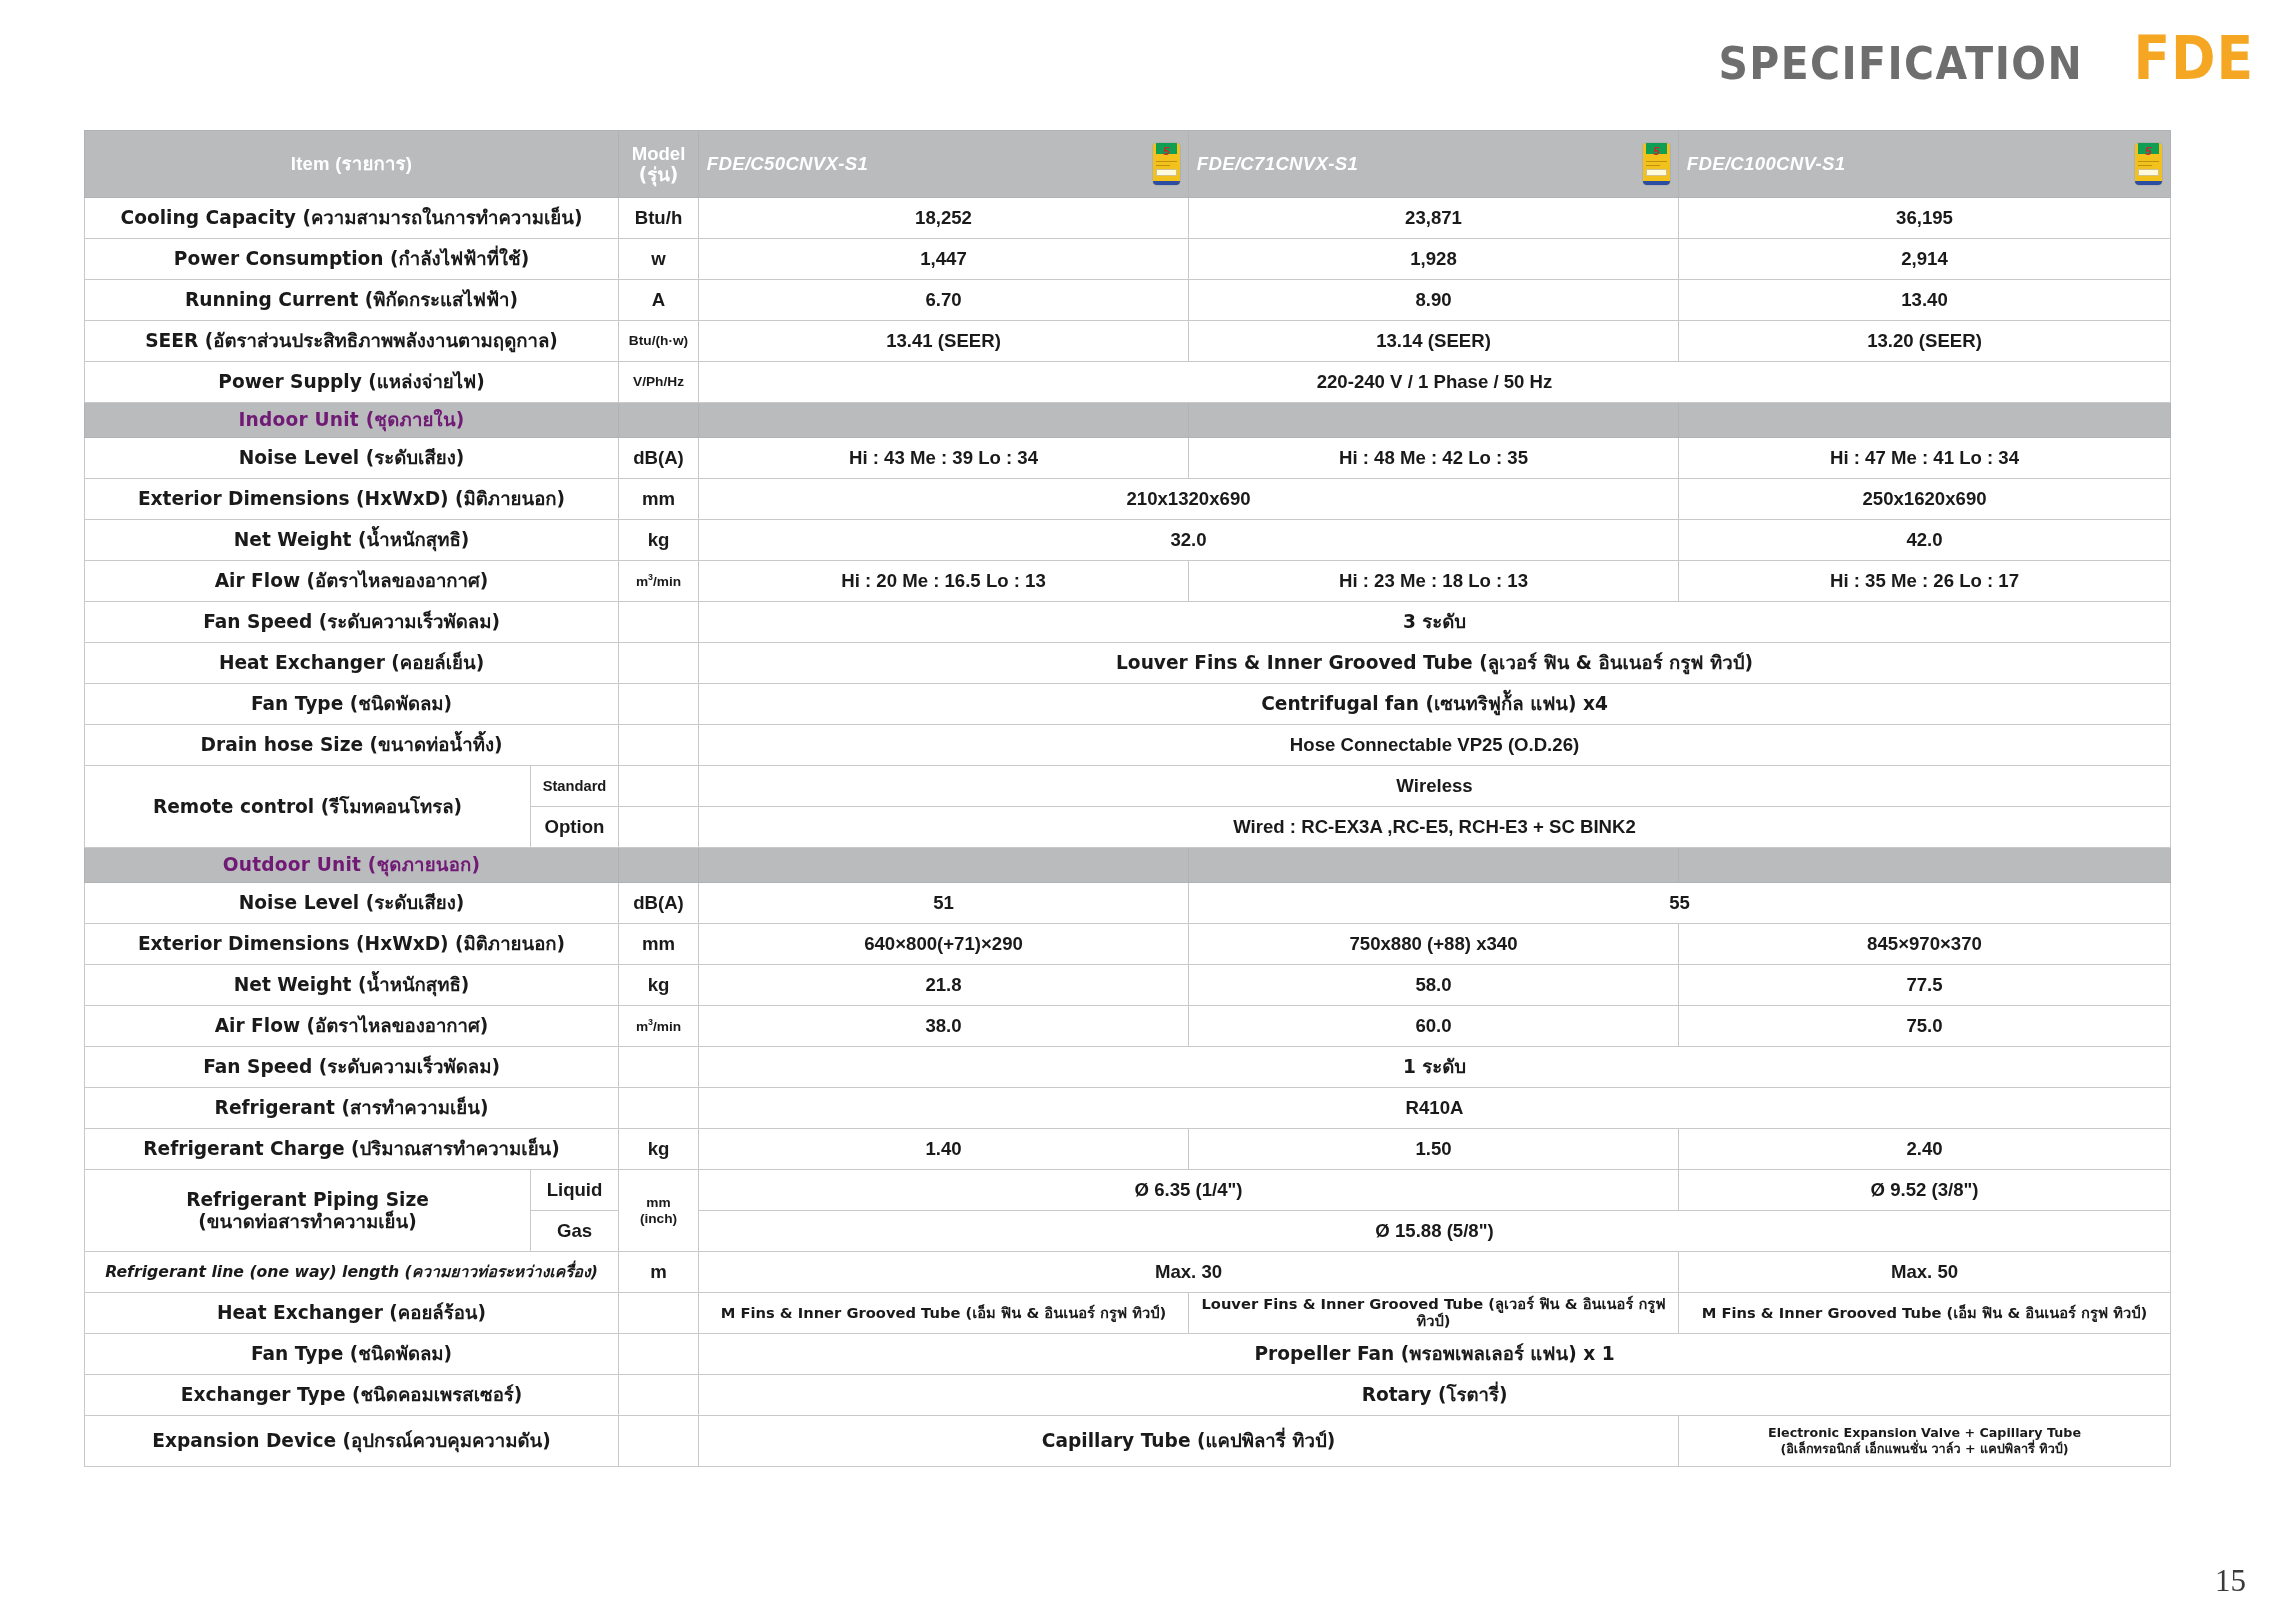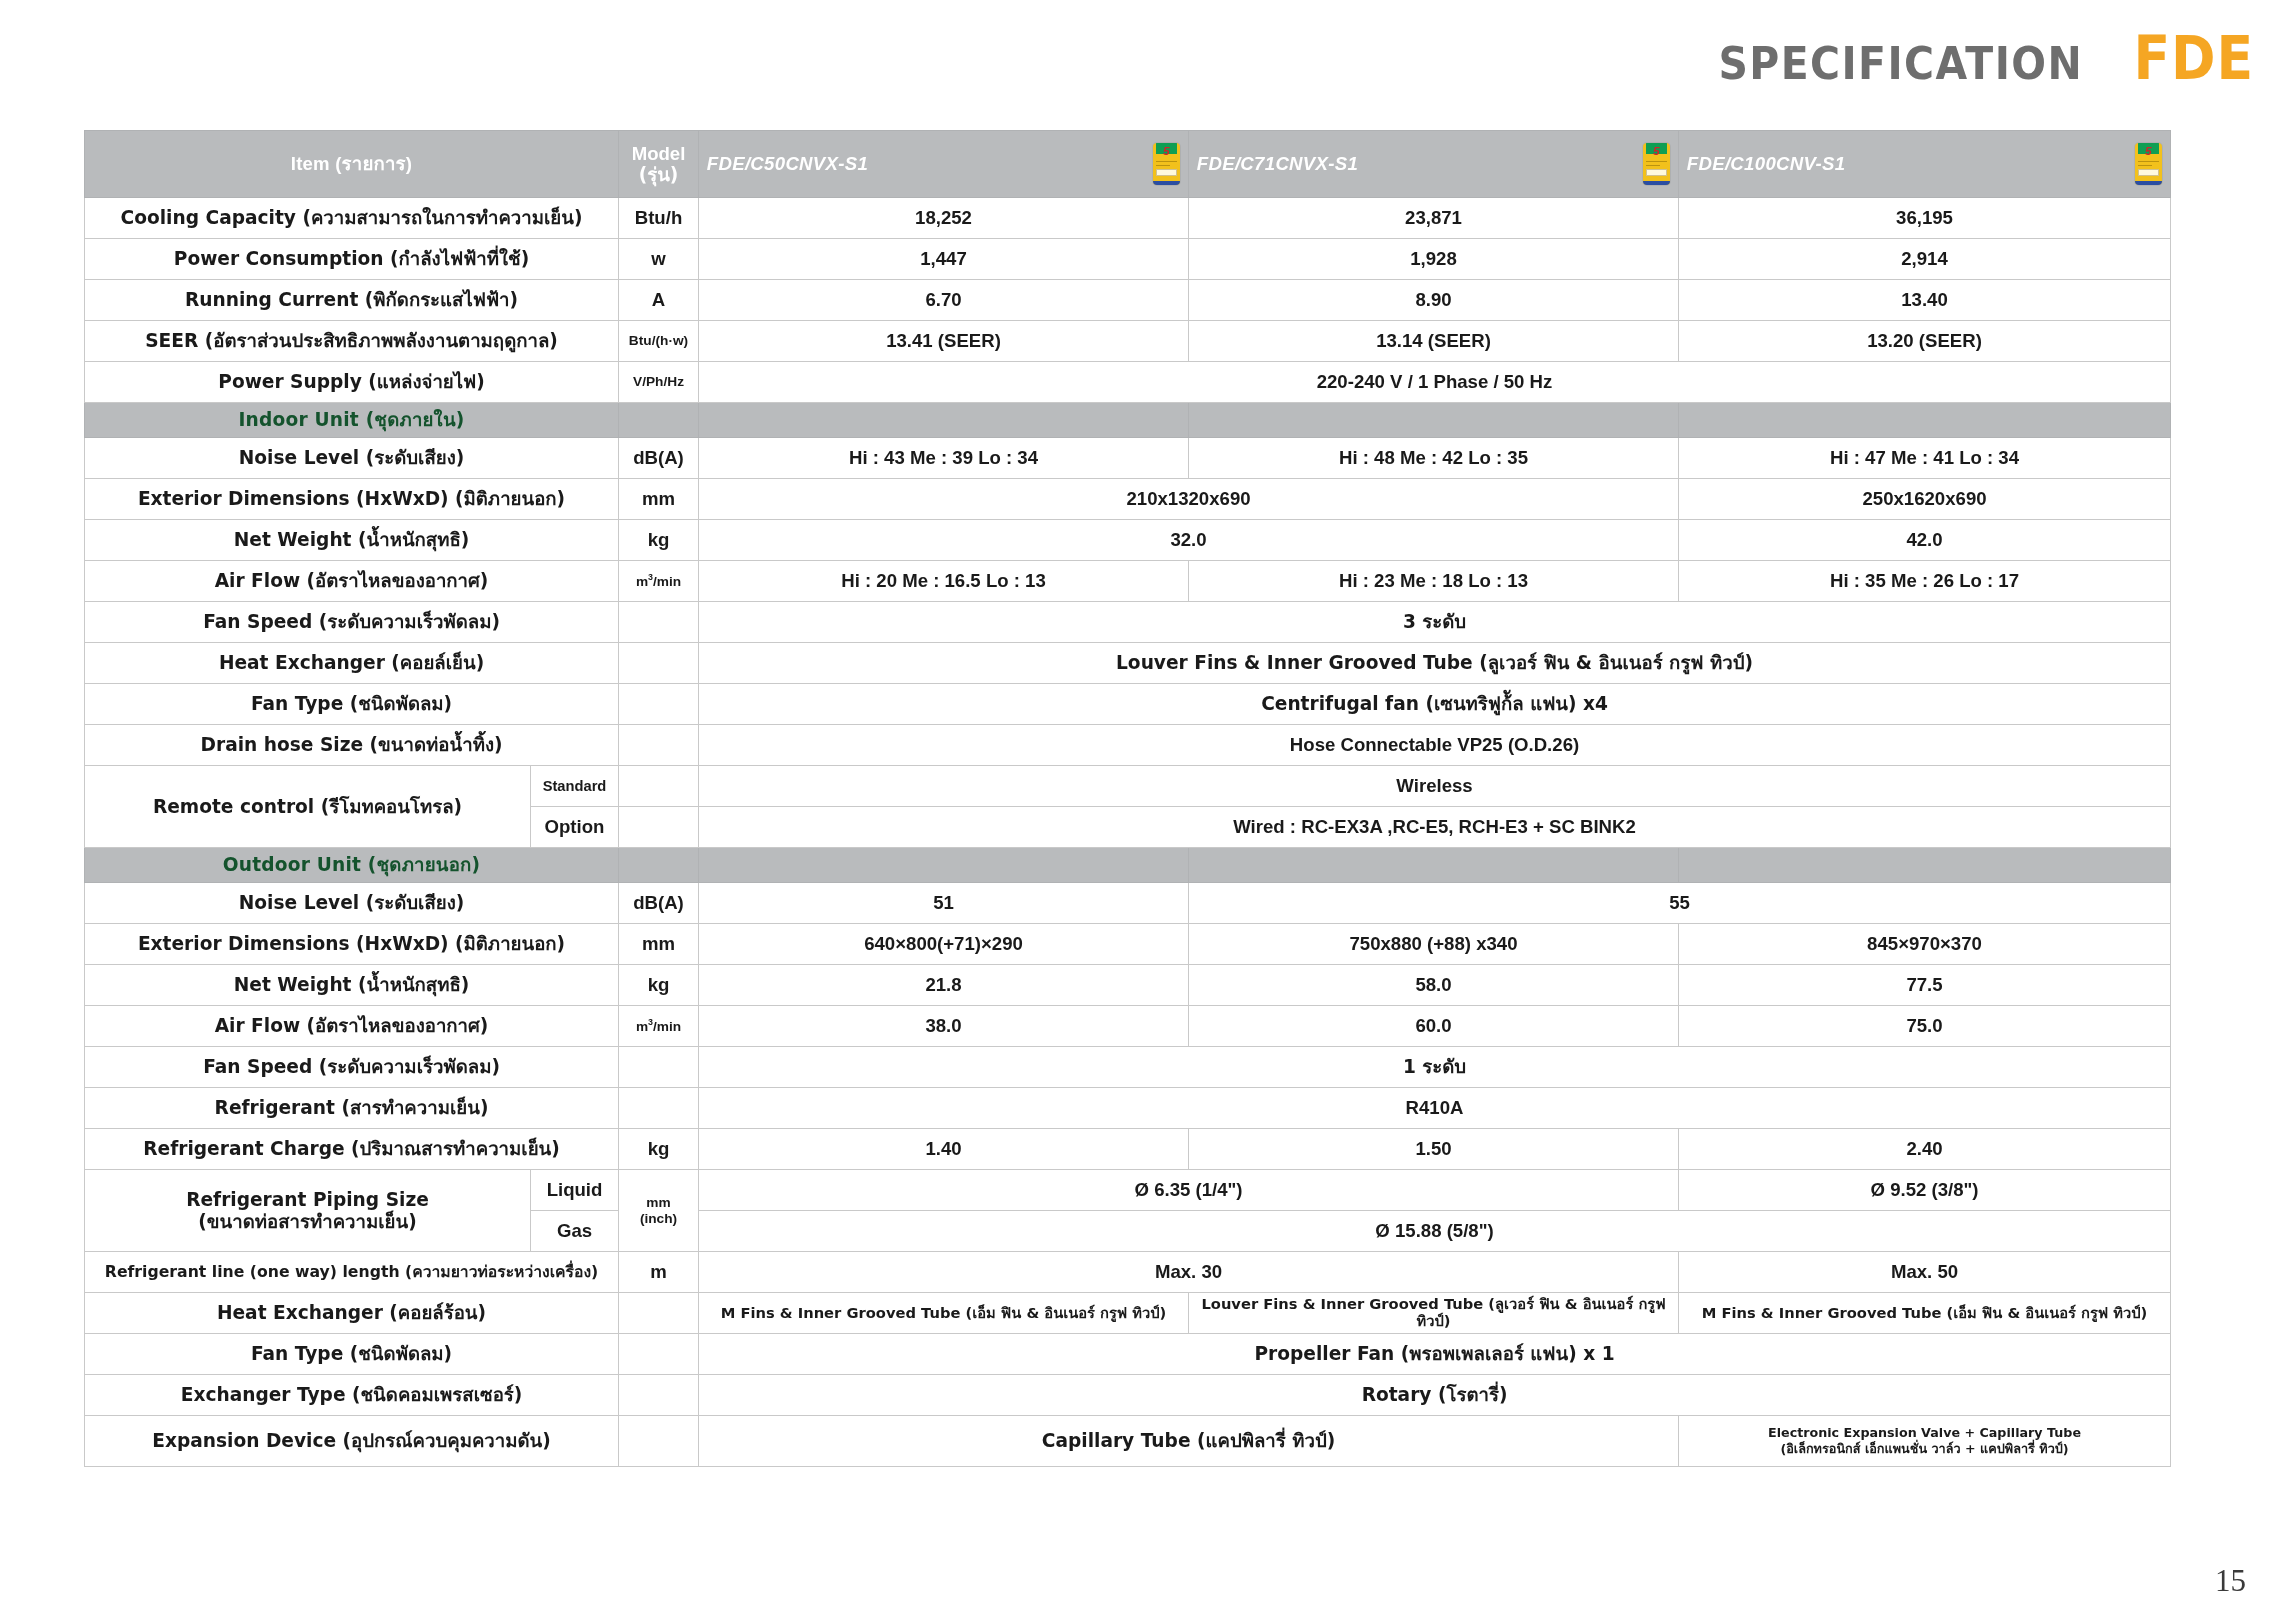--- a/index.html
+++ b/index.html
@@ -157,42 +157,42 @@
     background: #2b4ea2;
   }
 
   
   td.item {
     text-align: left;
     padding-left: 11.8px;
     font-size: 19.6px;
     font-weight: bold;
   }
-  td.item.small { font-size: 15.7px; }
+  td.item.small { font-size: 15.7px; font-style: italic; }
   td.unit {
     font-size: 17.6px;
     font-weight: bold;
     padding: 0 2px;
   }
   td.unit.tiny { font-size: 13.7px; }
   td.sub {
     font-size: 16.7px;
     font-weight: bold;
   }
   td.sub.tiny { font-size: 14.7px; }
 
   
   tr.section-row td {
     background: #b9bbbd;
     border: 1px solid #b0b2b4;
     height: 35px;
   }
   td.section-title {
     text-align: left;
-    color: #14532d;
+    color: #701a75;
     font-size: 21.6px;
     font-weight: bold;
     padding-left: 13.7px;
     letter-spacing: 0.2px;
   }
 
   
   tr.data-row td { height: 41px; }
   tr.tall td { height: 51px; }
 

